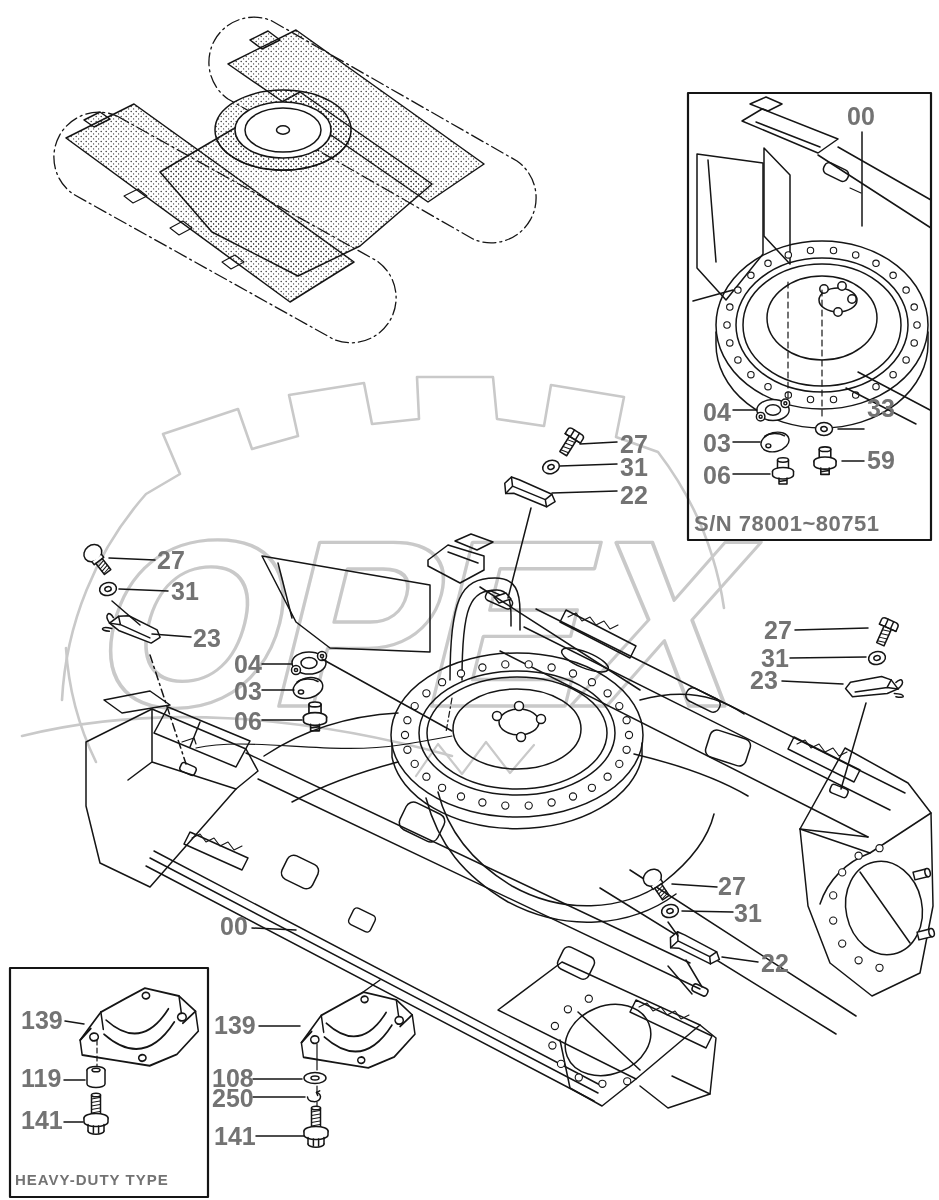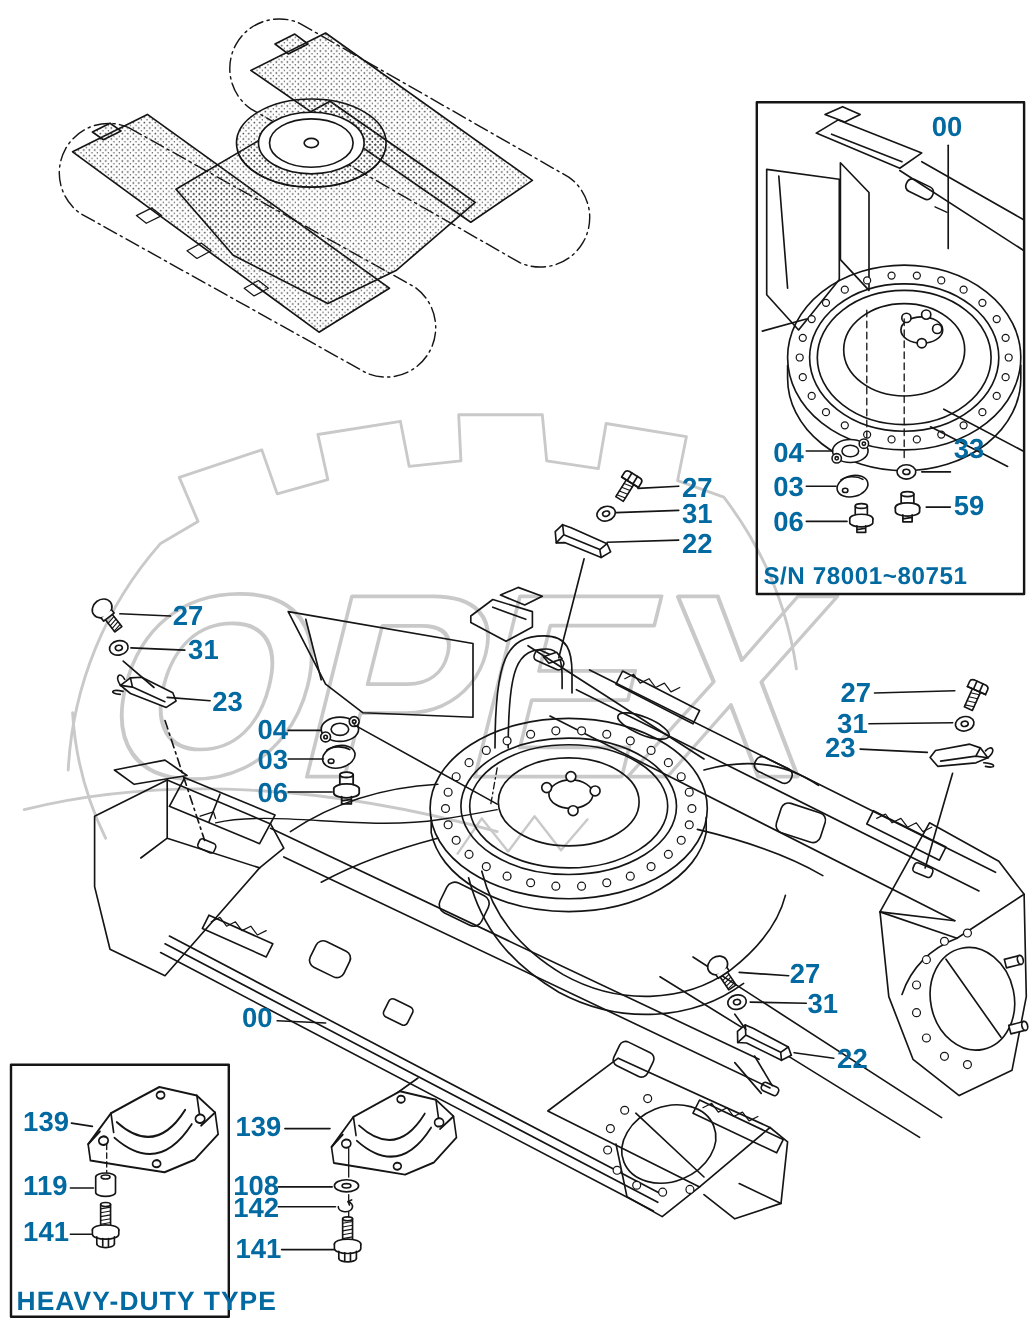--- a/index.html
+++ b/index.html
@@ -1,21 +1,21 @@
 <!DOCTYPE html>
 <html><head>
 <meta charset="utf-8">
 <style>
   html,body{margin:0;padding:0;background:#fff;}
   .stage{position:relative;width:939px;height:1200px;background:#ffffff;overflow:hidden;
          font-family:"Liberation Sans",sans-serif;}
   svg{position:absolute;left:0;top:0;}
-  .lbl{position:absolute;font:700 25px/1 "Liberation Sans",sans-serif;color:#0369a1;white-space:nowrap;}
+  .lbl{position:absolute;font:700 25px/1 "Liberation Sans",sans-serif;color:#737373;white-space:nowrap;}
   .lbl.small{font-size:22px;letter-spacing:0.5px;}
-  .lbl.title{font-size:24px;letter-spacing:1px;}
+  .lbl.title{font-size:15px;letter-spacing:1px;}
 </style>
 </head>
 <body>
 
 <div class="stage">
 <svg width="939" height="1200" viewBox="0 0 939 1200">
 <defs>
   <pattern id="stip" width="5" height="5" patternUnits="userSpaceOnUse">
     <circle cx="1.2" cy="1.4" r="0.75" fill="#3a3a3a"></circle>
     <circle cx="3.6" cy="3.9" r="0.65" fill="#3a3a3a"></circle>
@@ -423,15 +423,15 @@
 
 <div class="lbl" style="left:220px;top:914px">00</div>
 
 <div class="lbl" style="left:21px;top:1008px">139</div>
 <div class="lbl" style="left:21px;top:1066px">119</div>
 <div class="lbl" style="left:21px;top:1108px">141</div>
 <div class="lbl title" style="left:15px;top:1172px">HEAVY-DUTY TYPE</div>
 
 <div class="lbl" style="left:214px;top:1013px">139</div>
 <div class="lbl" style="left:212px;top:1066px">108</div>
-<div class="lbl" style="left:212px;top:1086px">142</div>
+<div class="lbl" style="left:212px;top:1086px">250</div>
 <div class="lbl" style="left:214px;top:1124px">141</div>
 </div>
 
 </body></html>

